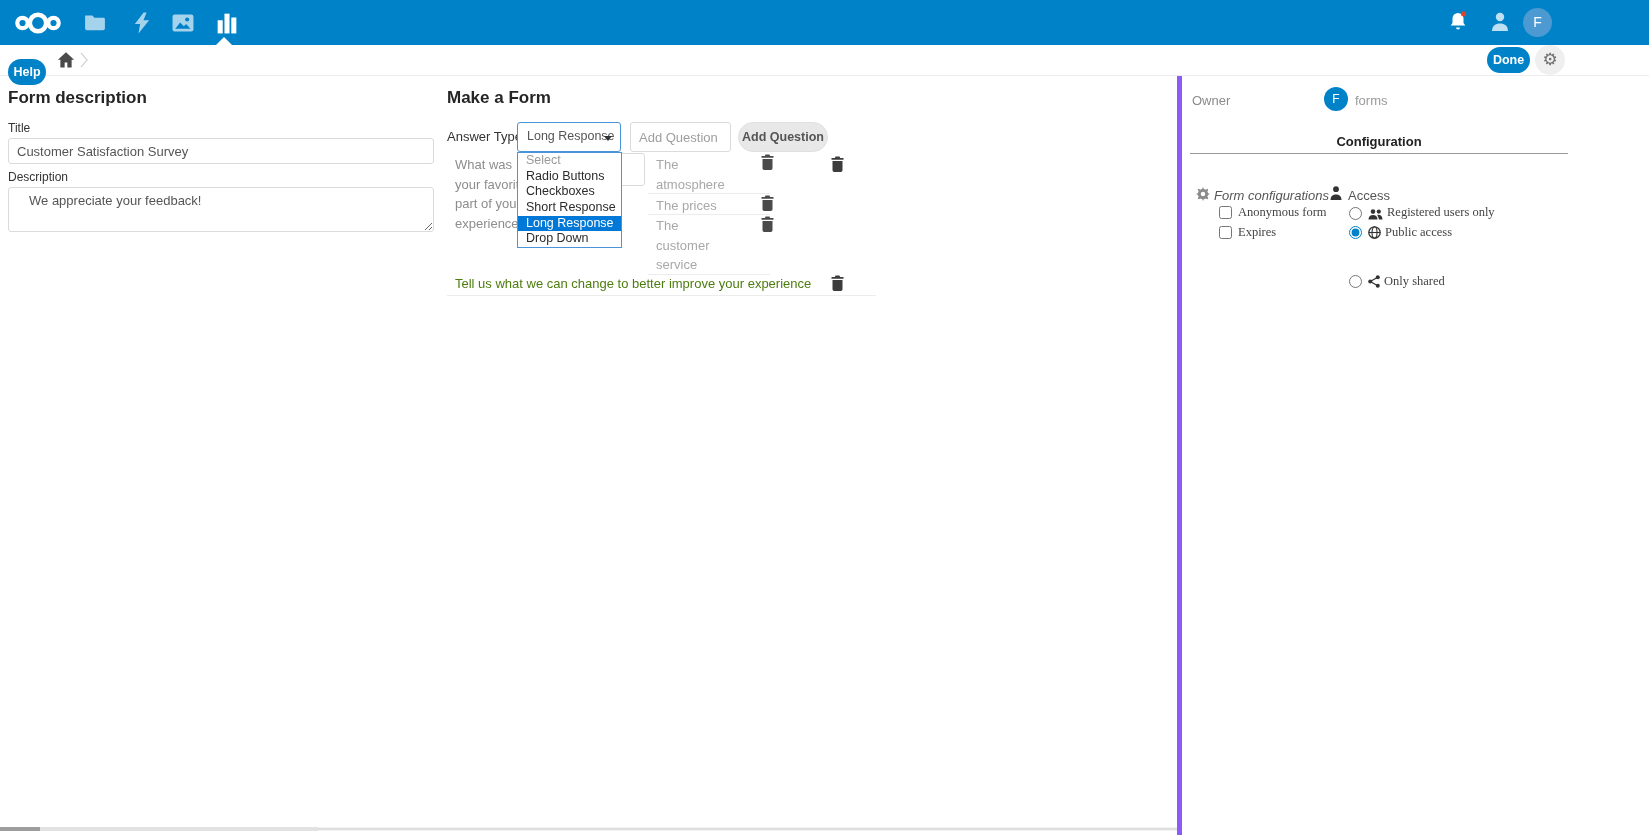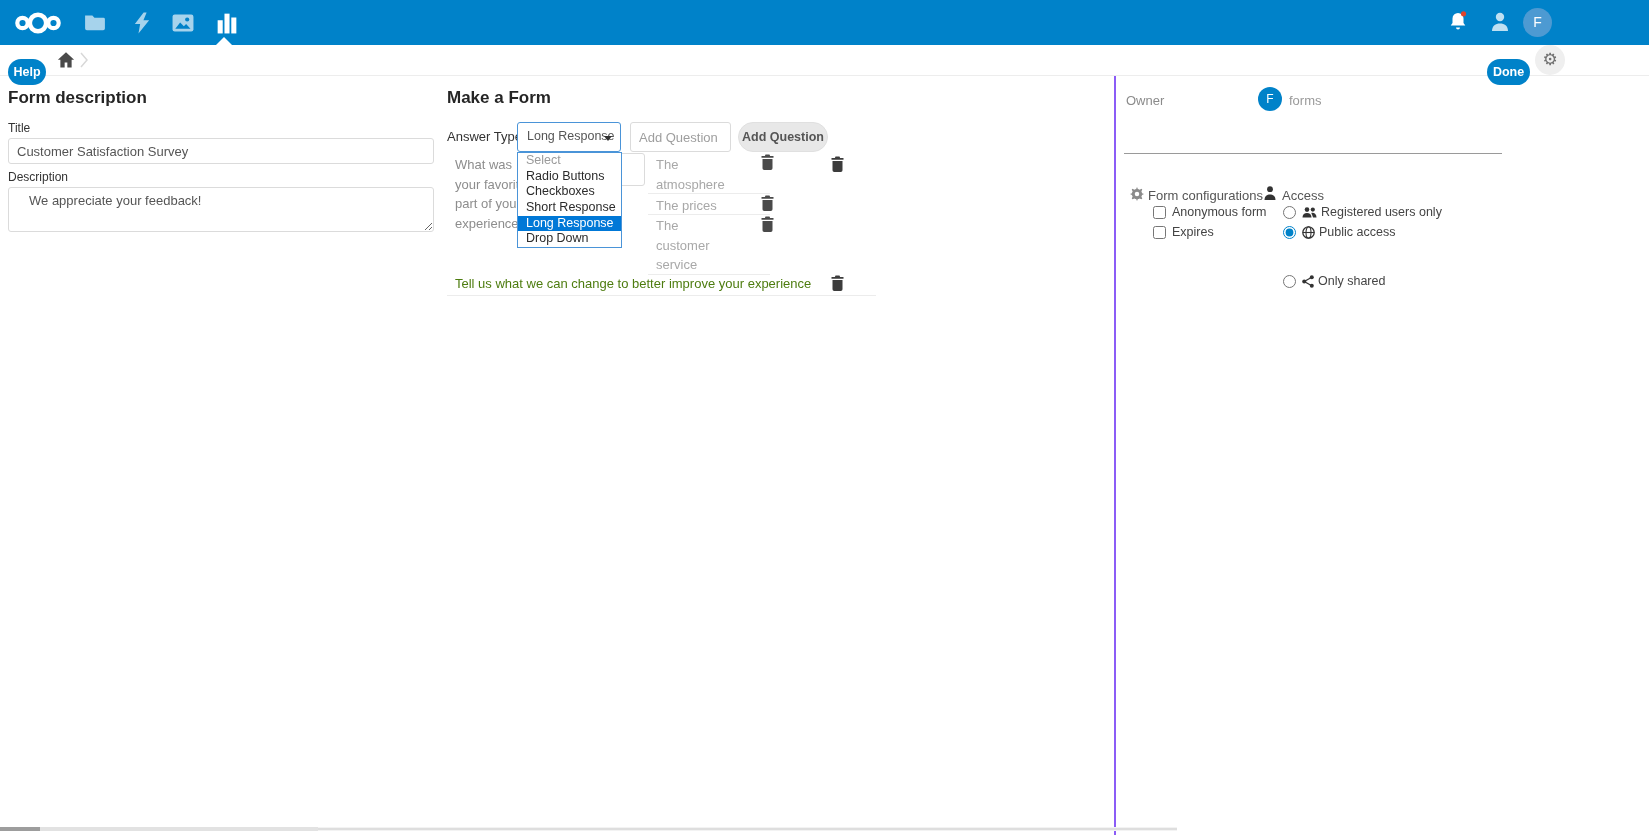--- a/index.html
+++ b/index.html
@@ -14,21 +14,21 @@
   #active-triangle { position:absolute; left:216px; top:37px; width:0; height:0;
     border-left:8px solid transparent; border-right:8px solid transparent; border-bottom:8px solid #ffffff; }
   #avatar-header { position:absolute; left:1523px; top:8px; width:29px; height:29px; border-radius:50%;
     background:#4d9ad2; color:#fff; font-size:14px; text-align:center; line-height:29px; cursor:pointer; }
 
   
   #toolbar { left:0; top:45px; width:1649px; height:31px; background:#fff; border-bottom:1px solid #ededed; z-index:15; }
   .pill-btn { position:absolute; background:#0082c9; color:#fff; border:none; border-radius:14px;
     font-size:12.5px; font-weight:bold; font-family:"Liberation Sans",sans-serif; cursor:pointer; }
   #help-btn { left:8px; top:14px; width:38px; height:26px; }
-  #done-btn { left:1487px; top:2px; width:43px; height:26px;margin-top:12px; }
+  #done-btn { left:1487px; top:2px; width:43px; height:26px; }
   #home-btn { position:absolute; left:57px; top:6px; width:18px; height:18px; cursor:pointer; }
   #crumb-chevron { position:absolute; left:79px; top:5px; }
   #settings-btn { position:absolute; left:1535px; top:0px; width:30px; height:30px; border-radius:50%;
     background:#efefef; border:none; cursor:pointer; color:#707070; font-size:17px; line-height:30px; text-align:center; }
 
   
   .panel-heading { position:absolute; font-size:17px; font-weight:bold; color:#252525;text-align:right; }
   .field-label { position:absolute; font-size:12px; color:#333; }
   .txt-input { position:absolute; border:1px solid #dbdbdb; border-radius:3px; padding:0 8px;
     font-size:13px; color:#555; font-family:"Liberation Sans",sans-serif; outline:none; background:#fff; }
@@ -68,32 +68,32 @@
   #q1-newopt { position:absolute; left:563px; top:153px; width:82px; height:33px; background:#fff;
     border:1px solid #dbdbdb; border-radius:3px; z-index:2; }
   .opt-text { position:absolute; left:656px; width:76px; font-size:13px; line-height:19.5px; color:#a8a8a8; }
   .opt-sep { position:absolute; left:648px; width:122px; height:1px; background:#ececec; }
   .trash-btn { position:absolute; width:15px; height:16px; background:none; border:none; cursor:pointer; padding:0; }
 
   #q2-text { position:absolute; left:455px; top:276px; font-size:13px; color:#4d7c0f; white-space:nowrap;text-align:center; }
   #q2-sep { position:absolute; left:447px; top:295px; width:429px; height:1px; background:#ececec; }
 
   
-  #sidebar { left:1114px; top:76px; width:384px; height:759px; background:#fff; border-left:2px solid #8b5cf6; }
+  #sidebar { left:1177px; top:76px; width:384px; height:759px; background:#fff; border-left:5px solid #8b5cf6; }
   #owner-label { position:absolute; left:10px; top:17px; font-size:13px; color:#8b8b8b; }
   #owner-avatar { position:absolute; left:142px; top:11px; width:24px; height:24px; border-radius:50%;
     background:#0082c9; color:#fff; font-size:12px; text-align:center; line-height:24px; }
   #owner-name { position:absolute; left:173px; top:17px; font-size:13px; color:#9a9a9a; }
   #config-heading { position:absolute; left:8px; top:58px; width:378px; text-align:center;
     font-size:13px; font-weight:bold; color:#222; }
   #config-rule { position:absolute; left:8px; top:77px; width:378px; height:1px; background:#9a9a9a; }
   .cfg-head { position:absolute; font-size:13px; color:#555; }
   .cfg-row { position:absolute; display:flex; align-items:center; gap:4px; font-size:12.5px; color:#444; }
   .cfg-row input { width:13px; height:13px; margin:0 2px 0 0; accent-color:#0082c9; cursor:pointer; }
-  .cfg-row label { cursor:pointer; }
+  .cfg-row label { cursor:pointer;font-family:Liberation Serif, serif; }
   .mini-icon { display:inline-block; vertical-align:middle; }
 
   
   #hscroll-track { left:0; top:827px; width:1177px; height:4px; background:#f3f3f3; }
   #hscroll-region { left:0; top:827px; width:318px; height:4px; background:#e2e2e2; }
   #hscroll-thumb { left:0; top:827px; width:40px; height:4px; background:#9d9d9d; }
   #hscroll-right { left:318px; top:828px; width:859px; height:2px; background:#dedede; }
 </style>
 </head>
 <body>
@@ -222,44 +222,45 @@
       <div class="dd-opt hl">Long Response</div>
       <div class="dd-opt">Drop Down</div>
     </div>
   </div>
 
   <div id="sidebar" class="abs">
     <div id="owner-label">Owner</div>
     <div id="owner-avatar">F</div>
     <div id="owner-name">forms</div>
 
+    <div id="config-heading">Configuration</div>
     <div id="config-rule"></div>
 
     <svg class="abs" style="left:14px; top:111px; width:14px; height:14px;" viewBox="0 0 16 16">
       <path fill="#8b8b8b" d="M8 0 l1 2.2 a6 6 0 0 1 1.9 0.8 L13.2 2 14 2.8 l-1 2.3 a6 6 0 0 1 0.8 1.9 L16 8 l-2.2 1 a6 6 0 0 1 -0.8 1.9 L14 13.2 13.2 14 l-2.3 -1 a6 6 0 0 1 -1.9 0.8 L8 16 7 13.8 a6 6 0 0 1 -1.9 -0.8 L2.8 14 2 13.2 l1 -2.3 a6 6 0 0 1 -0.8 -1.9 L0 8 l2.2 -1 a6 6 0 0 1 0.8 -1.9 L2 2.8 2.8 2 l2.3 1 a6 6 0 0 1 1.9 -0.8 z"></path>
       <circle cx="8" cy="8" r="2.6" fill="#ffffff"></circle>
     </svg>
-    <div class="cfg-head" style="left:32px; top:112px;">Form configurations</div>
+    <div class="cfg-head" style="left:32px; top:112px;font-style:italic;">Form configurations</div>
 
     <div class="cfg-row" style="left:37px; top:129px;">
       <input type="checkbox" style="">
       <label>Anonymous form</label>
     </div>
     <div class="cfg-row" style="left:37px; top:149px;">
       <input type="checkbox" style="">
       <label>Expires</label>
     </div>
 
     <svg class="abs" style="left:148px; top:110px; width:12px; height:14px;" viewBox="0 0 12 14">
       <circle cx="6" cy="3.2" r="2.9" fill="#333"></circle>
       <path d="M0.5 14 c0-3.6 2.6-5.4 5.5-5.4 s5.5 1.8 5.5 5.4z" fill="#333"></path>
     </svg>
     <div class="cfg-head" style="left:166px; top:112px;">Access</div>
 
-    <div class="cfg-row" style="left:167px; top:129px;">
+    <div class="cfg-row" style="left:167px; top:129px;align-items:flex-end;">
       <input type="radio" name="access" style="">
       <svg class="mini-icon" width="15" height="11" viewBox="0 0 15 11">
         <circle cx="5" cy="2.6" r="2.3" fill="#333"></circle>
         <path d="M0.5 10.5 c0-3 2-4.4 4.5-4.4 s4.5 1.4 4.5 4.4z" fill="#333"></path>
         <circle cx="10.8" cy="2.6" r="2.1" fill="#333"></circle>
         <path d="M9.3 5.9 c3-0.5 5.2 1.2 5.2 4.6 h-3.4" fill="#333"></path>
       </svg>
       <label>Registered users only</label>
     </div>
     <div class="cfg-row" style="left:167px; top:149px;">

